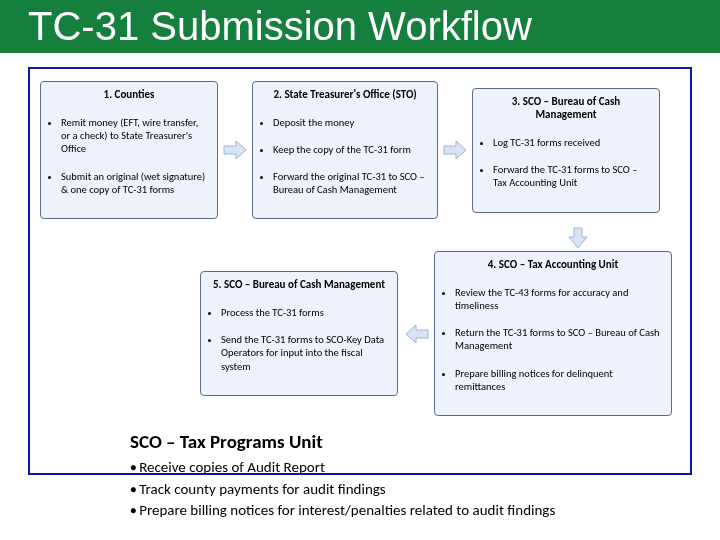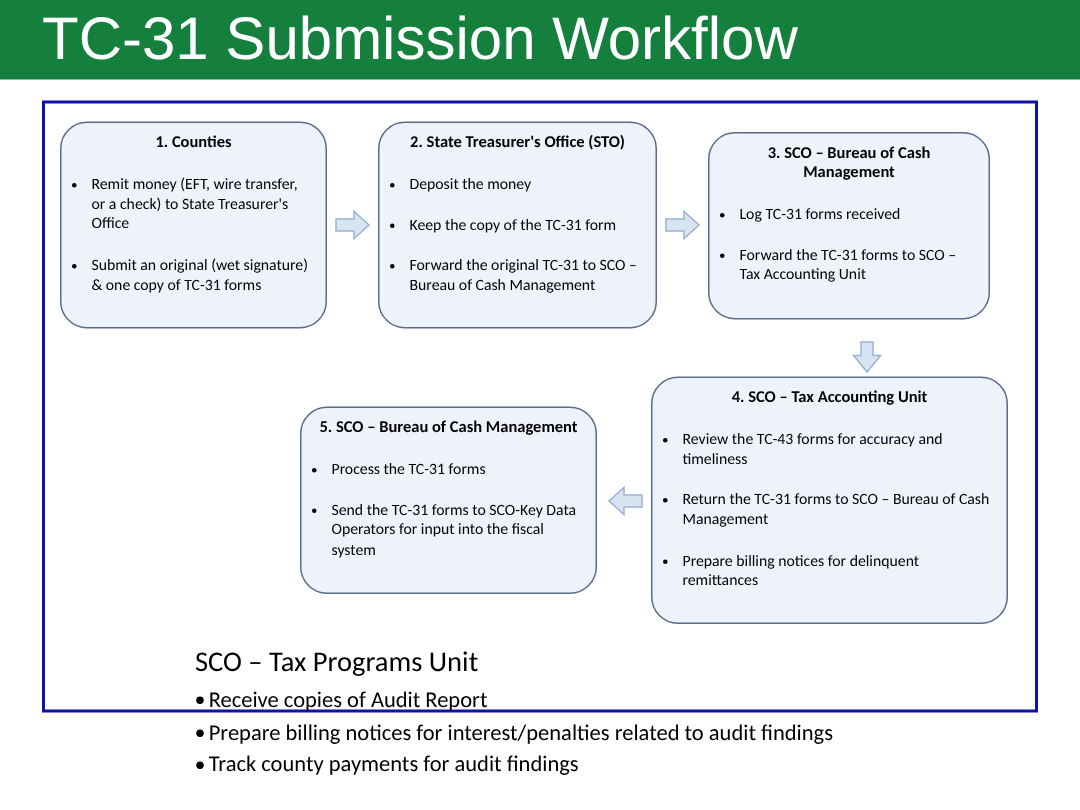--- a/index.html
+++ b/index.html
@@ -1,35 +1,35 @@
 <!DOCTYPE html>
 <html><head>
 <meta charset="utf-8">
 <style>
   html,body{margin:0;padding:0;width:720px;height:540px;background:#fff;font-family:Calibri,Arial,sans-serif}
   .banner{background:#15803d;color:#fff;font-size:40px;font-weight:400;padding:4px 28px;font-family:Arial,sans-serif}
   .frame{border:2px solid #0f11a8;margin:14px 28px 0 28px;padding:12px 10px 10px 10px;height:408px;box-sizing:border-box;position:relative}
   .row{display:flex;align-items:center;gap:4px;margin-bottom:6px}
   .row2{justify-content:flex-end;padding-right:8px}
-  .box{background:#eef2fa;border:1px solid #5a6b8c;border-radius:18px;padding:6px 8px 8px 8px;box-sizing:border-box;font-size:10.5px;line-height:1.25}
+  .box{background:#eef2fa;border:1px solid #5a6b8c;border-radius:4px;padding:6px 8px 8px 8px;box-sizing:border-box;font-size:10.5px;line-height:1.25}
   .box .title{font-weight:700;text-align:center;font-size:11px;margin-bottom:3px}
   .box ul{margin:0;padding-left:12px}
   .box li{margin:14px 0}
   .b1{width:178px;min-height:100px}
   .b2{width:186px;min-height:100px}
   .b3{width:188px;min-height:80px}
   .b4{width:238px;min-height:110px}
   .b5{width:198px;min-height:90px}
   .arrow-right{width:26px;height:26px;position:relative}
   .arrow-right svg{width:26px;height:26px}
   .arrow-down{width:26px;height:22px;margin:2px auto 2px auto}
   .arrow-left{width:28px;height:26px}
   .down-wrap{width:188px;display:flex;justify-content:center;margin-left:auto;margin-right:8px}
   .footer{margin:14px 0 0 90px}
-  .footer-title{font-weight:400;font-size:19px;margin-bottom:4px}
+  .footer-title{font-weight:700;font-size:19px;margin-bottom:4px}
   .footer ul{margin:0;padding-left:0;list-style:none;font-size:15px;line-height:1.45}
   .footer li::before{content:"● ";font-size:11px;vertical-align:1px}
   .arrfill{fill:#d8e4f2;stroke:#9cb2d4;stroke-width:1}
 </style>
 </head>
 <body>
 
 <div class="banner">TC-31 Submission Workflow</div>
 
 <div class="frame">
@@ -97,18 +97,18 @@
         <li>Return the TC-31 forms to SCO – Bureau of Cash Management</li>
         <li>Prepare billing notices for delinquent remittances</li>
       </ul>
     </div>
   </div>
 
   <div class="footer">
     <div class="footer-title">SCO – Tax Programs Unit</div>
     <ul>
       <li>Receive copies of Audit Report</li>
+      <li>Track county payments for audit findings</li>
       <li>Prepare billing notices for interest/penalties related to audit findings</li>
-      <li>Track county payments for audit findings</li>
     </ul>
   </div>
 
 </div>
 
 </body></html>

